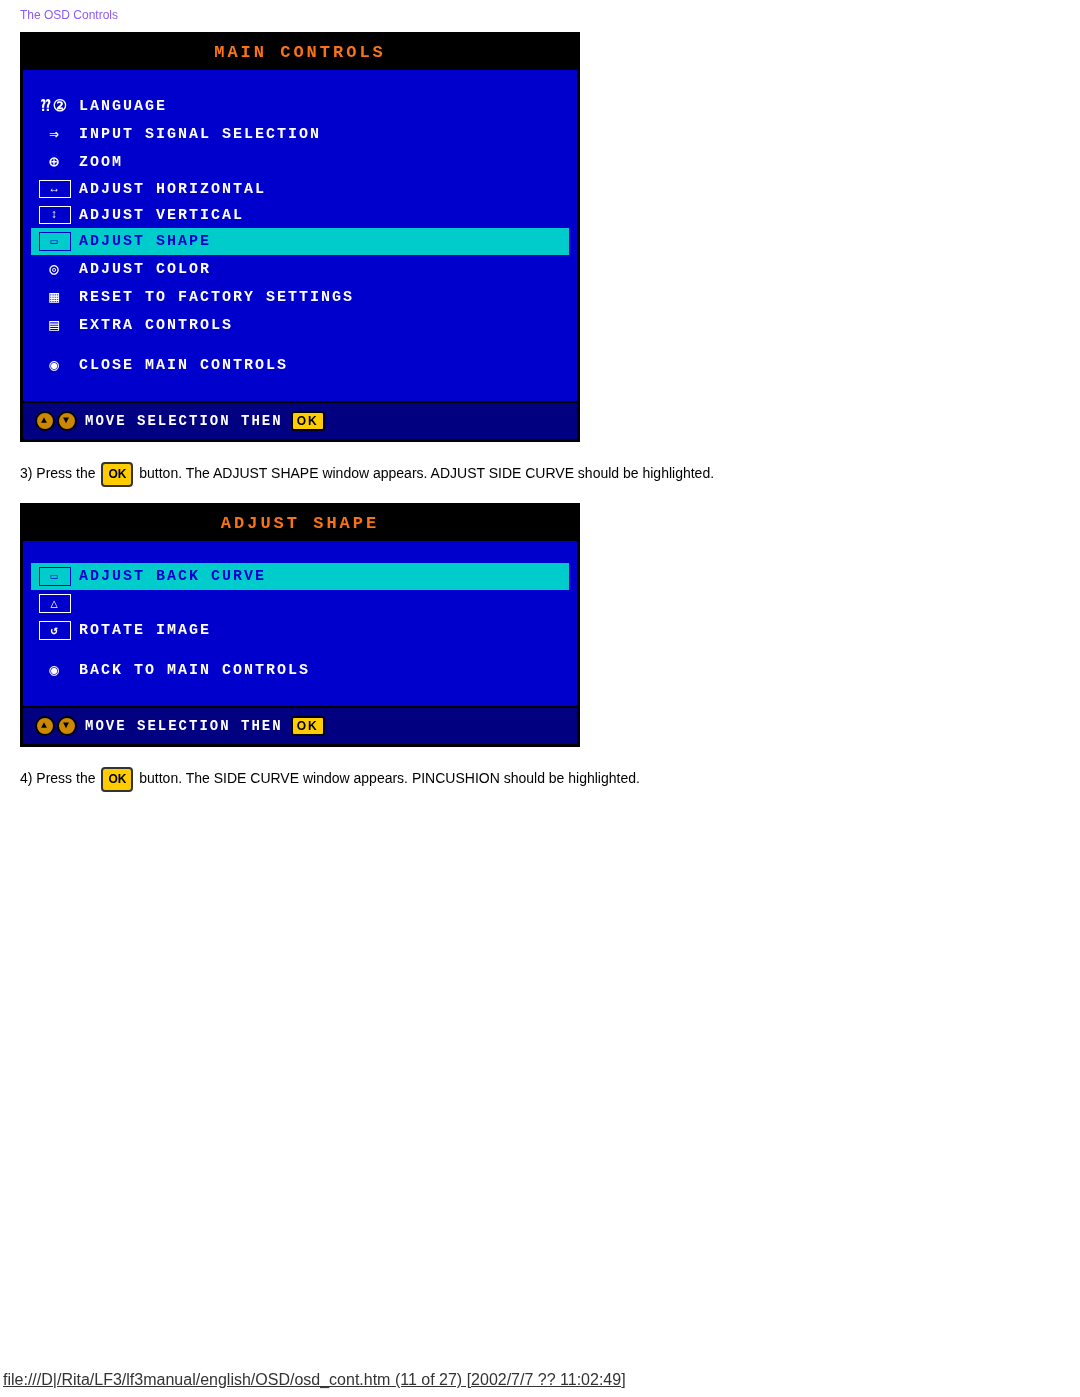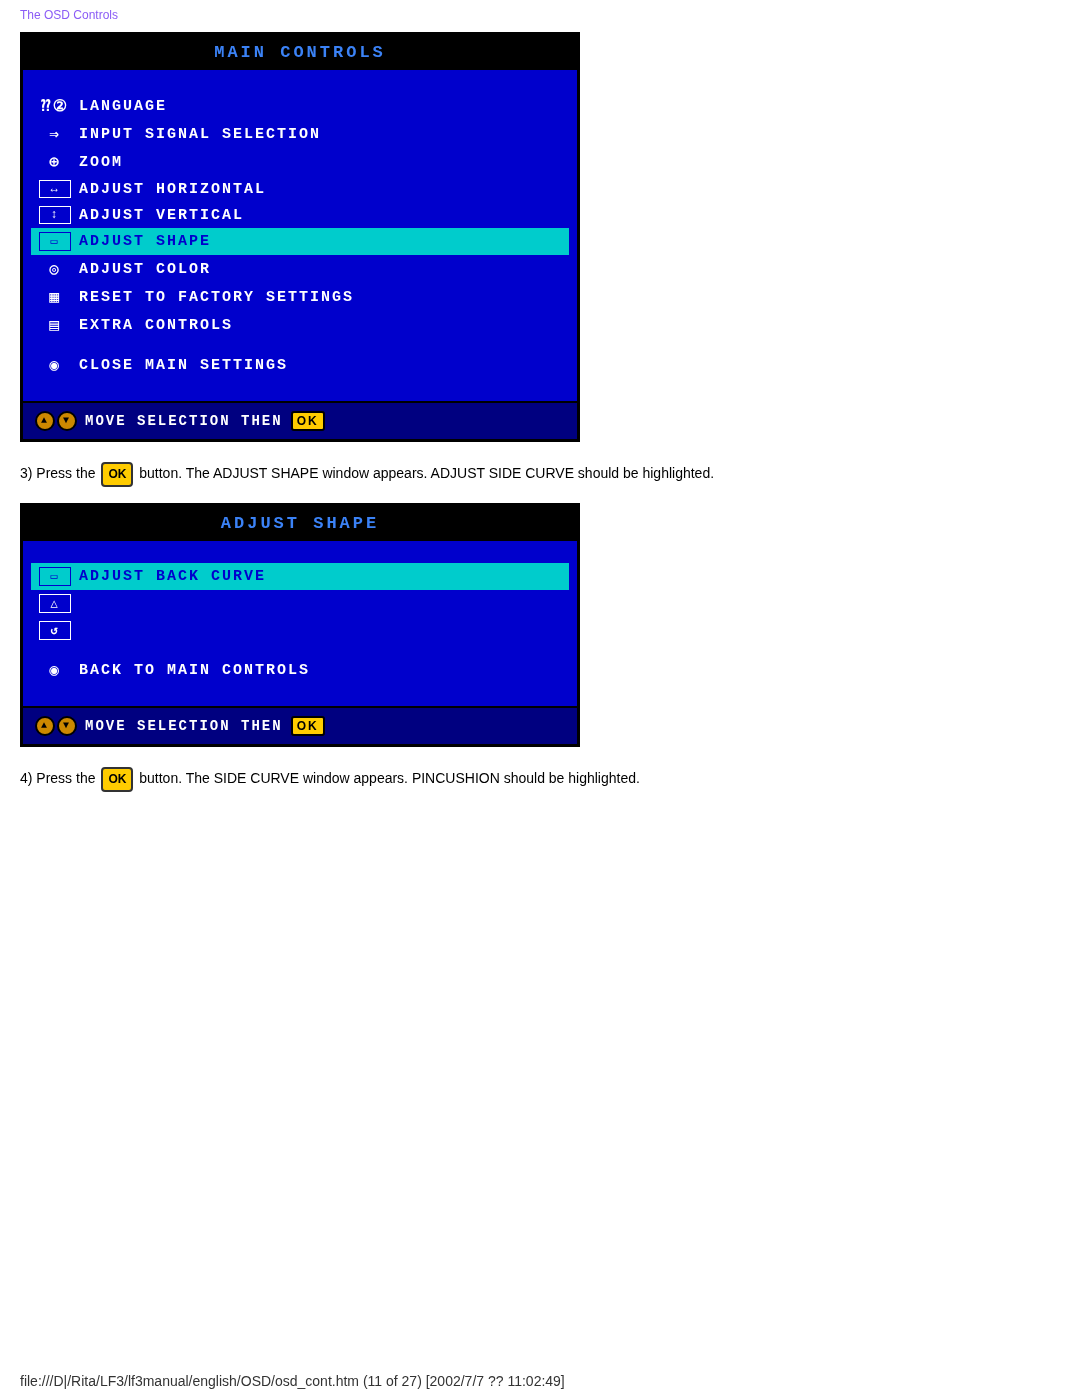--- a/index.html
+++ b/index.html
@@ -23,21 +23,21 @@
     .osd-container {
       background: #0000cc;
       border: 3px solid #000;
       width: 560px;
       margin-bottom: 20px;
       font-family: 'Courier New', monospace;
     }
 
     .osd-header {
       background: #000;
-      color: #3b82f6;
+      color: #f97316;
       text-align: center;
       padding: 8px;
       font-size: 17px;
       letter-spacing: 3px;
       font-weight: bold;
     }
 
     .osd-body {
       padding: 10px 8px;
     }
@@ -133,23 +133,24 @@
       padding: 1px 5px;
       font-size: 12px;
       font-weight: bold;
       vertical-align: middle;
       margin: 0 2px;
     }
 
     .page-footer {
       position: fixed;
       bottom: 8px;
-      left: 20px;
-      font-size: 14px;
+      left: 3px;
+      font-size: 16px;
       color: #333;
+      text-decoration: underline;
     }
   </style>
 </head>
 <body>
 
 <div class="page-title">The OSD Controls</div>
 
 <div class="osd-container">
   <div class="osd-header">MAIN  CONTROLS</div>
   <div class="osd-body">
@@ -197,21 +198,21 @@
 
     <div class="osd-item">
       <span class="icon">▤</span>
       <span class="label">EXTRA  CONTROLS</span>
     </div>
 
     <div class="osd-spacer"></div>
 
     <div class="osd-item" style="justify-content: center;">
       <span class="icon">◉</span>
-      <span class="label">CLOSE  MAIN  SETTINGS</span>
+      <span class="label">CLOSE  MAIN  CONTROLS</span>
     </div>
 
     <div class="osd-spacer"></div>
   </div>
   <div class="osd-footer">
     <div class="nav-icons">
       <span class="nav-icon" style="background:#cc8800;">▲</span>
       <span class="nav-icon" style="background:#cc8800;">▼</span>
     </div>
     <span>MOVE  SELECTION  THEN</span>
@@ -234,20 +235,21 @@
       <span class="icon" style="border:1px solid #0000cc; font-size:12px; padding:1px 3px;">▭</span>
       <span class="label">ADJUST  BACK  CURVE</span>
     </div>
 
     <div class="osd-item">
       <span class="icon" style="border:1px solid #fff; font-size:12px; padding:1px 3px;">△</span>
     </div>
 
     <div class="osd-item">
       <span class="icon" style="border:1px solid #fff; font-size:12px; padding:1px 2px;">↺</span>
+      <span class="label">ROTATE  IMAGE</span>
     </div>
 
     <div class="osd-spacer"></div>
 
     <div class="osd-item" style="justify-content: center;">
       <span class="icon">◉</span>
       <span class="label">BACK  TO  MAIN  CONTROLS</span>
     </div>
 
     <div class="osd-spacer"></div>

